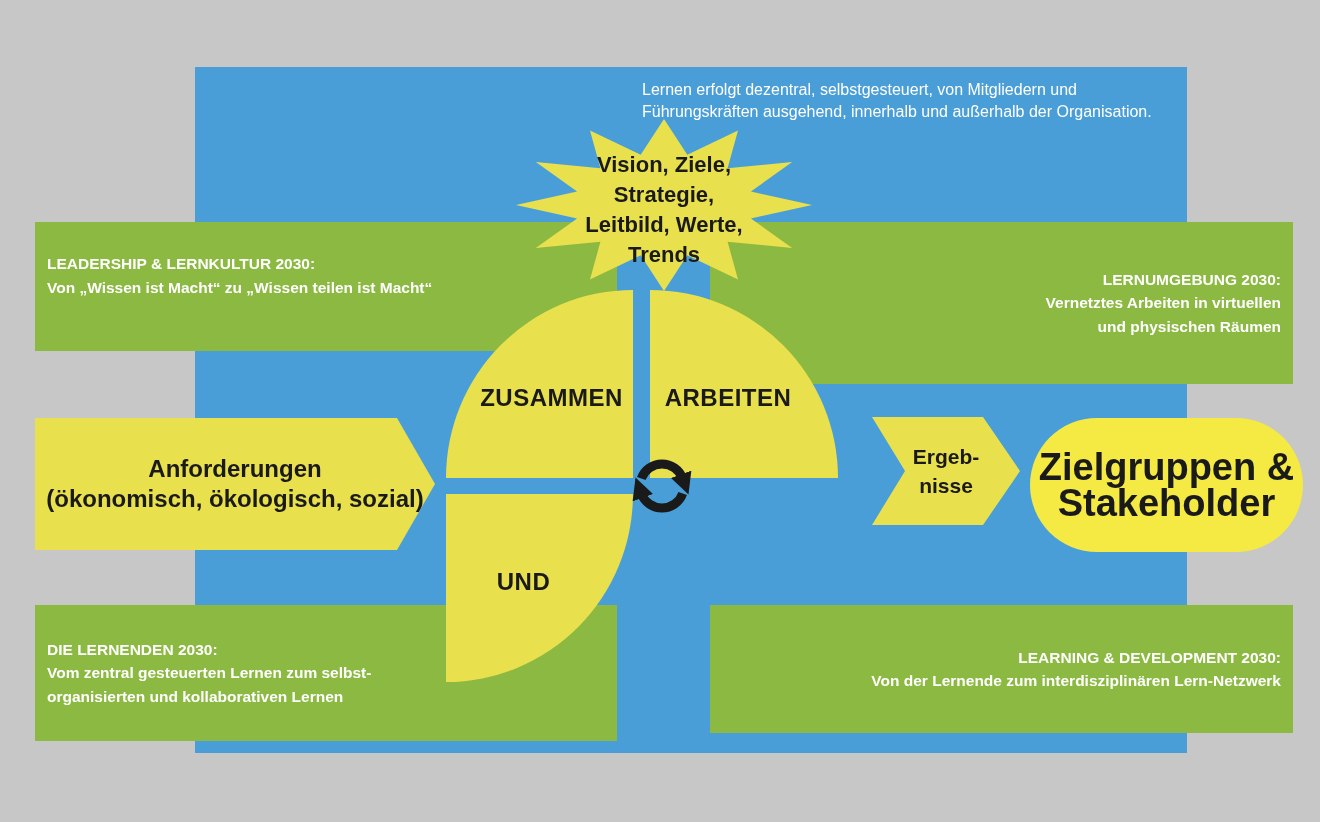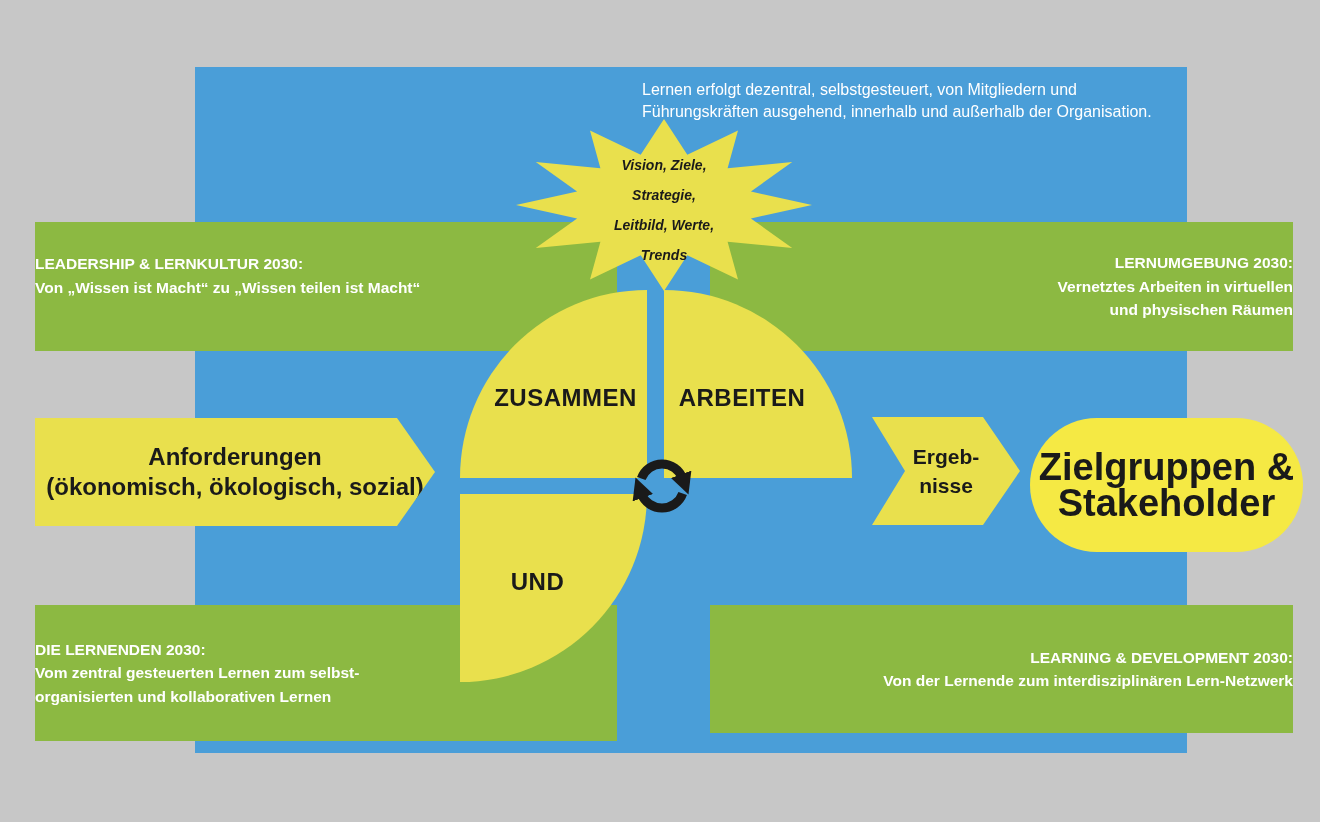--- a/index.html
+++ b/index.html
@@ -13,50 +13,50 @@
   .page-title{position:absolute;left:13px;top:10px;margin:0;font-size:28px;font-weight:bold;
               color:#121212;letter-spacing:.2px;}
 
   .blue-box{position:absolute;left:195px;top:67px;width:992px;height:686px;background:var(--panel-blue);}
   .panel-title{position:absolute;left:209px;top:79px;font-size:32px;font-weight:bold;color:var(--text-light);}
   .panel-desc{position:absolute;left:622px;top:79px;width:560px;font-size:16px;line-height:22px;
               color:var(--text-light);white-space:pre-line;margin-left:20px;}
 
   .bar{position:absolute;background:var(--bar-green);color:var(--text-light);box-sizing:border-box;
        display:flex;flex-direction:column;justify-content:center;font-size:15.5px;font-weight:bold;
-       line-height:23.5px;padding:0 0;}
+       line-height:23.5px;padding:0 12px;}
   .bar-text{white-space:pre-line;}
   .bar-tl{left:35px;top:222px;width:582px;height:129px;text-align:left;padding-bottom:22px;}
-  .bar-tr{left:710px;top:222px;width:583px;height:129px;text-align:right;}
+  .bar-tr{left:710px;top:222px;width:583px;height:162px;text-align:right;}
   .bar-bl{left:35px;top:605px;width:582px;height:136px;text-align:left;}
   .bar-br{left:710px;top:605px;width:583px;height:128px;text-align:right;}
 
   .starburst-svg{position:absolute;left:514px;top:117px;}
   .starburst-label{position:absolute;left:514px;top:117px;width:300px;height:176px;box-sizing:border-box;
                    padding-top:10px;display:flex;align-items:center;justify-content:center;text-align:center;
-                   font-size:14px;line-height:30px;font-weight:bold;color:var(--text-dark);white-space:pre-line;font-style:italic;}
+                   font-size:22px;line-height:30px;font-weight:bold;color:var(--text-dark);white-space:pre-line;}
 
-  .circle-grid{position:absolute;left:460px;top:290px;width:392px;height:392px;display:grid;
+  .circle-grid{position:absolute;left:446px;top:290px;width:392px;height:392px;display:grid;
                grid-template-columns:187px 188px;grid-template-rows:188px 188px;column-gap:17px;row-gap:16px;}
   .quad{background:var(--shape-yellow);display:flex;align-items:center;justify-content:center;
         font-size:24px;font-weight:bold;color:var(--text-dark);letter-spacing:.5px;}
   .quad-tl{border-radius:100% 0 0 0;}
   .quad-tr{border-radius:0 100% 0 0;}
   .quad-bl{border-radius:0 0 0 100%;}
   .quad-br{border-radius:0 0 100% 0;}
   .quad-tl span{transform:translate(12px,14px);}
   .quad-tr span{transform:translate(-16px,14px);}
   .quad-bl span{transform:translate(12px,-6px);}
   .quad-br span{transform:translate(-16px,-6px);}
 
   .cycle-icon{position:absolute;left:627px;top:451px;}
 
   .flow-shape{position:absolute;display:flex;align-items:center;justify-content:center;text-align:center;
               font-weight:bold;color:var(--text-dark);white-space:pre-line;}
-  .arrow-left{left:35px;top:418px;width:400px;height:108px;background:var(--shape-yellow);
+  .arrow-left{left:35px;top:418px;width:400px;height:132px;background:var(--shape-yellow);
               clip-path:polygon(0 0,90.5% 0,100% 50%,90.5% 100%,0 100%);font-size:24px;line-height:30px;}
   .chevron{left:872px;top:417px;width:148px;height:108px;background:var(--shape-yellow);
            clip-path:polygon(0 0,75% 0,100% 50%,75% 100%,0 100%,22.3% 50%);font-size:21px;line-height:29px;}
   .pill{left:1030px;top:418px;width:273px;height:134px;background:var(--pill-yellow);border-radius:67px;
         font-size:38px;line-height:36px;}
 </style>
 </head>
 <body>
 
 <div class="canvas">

